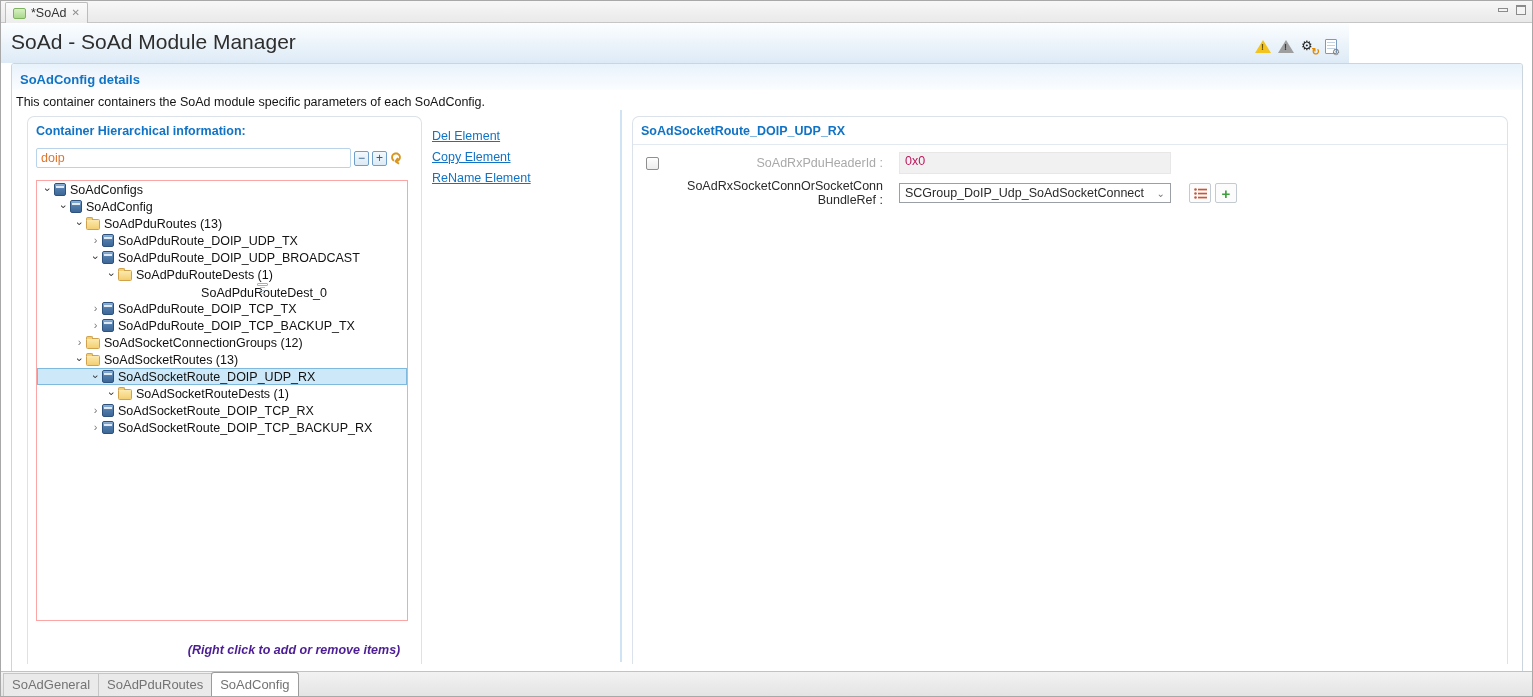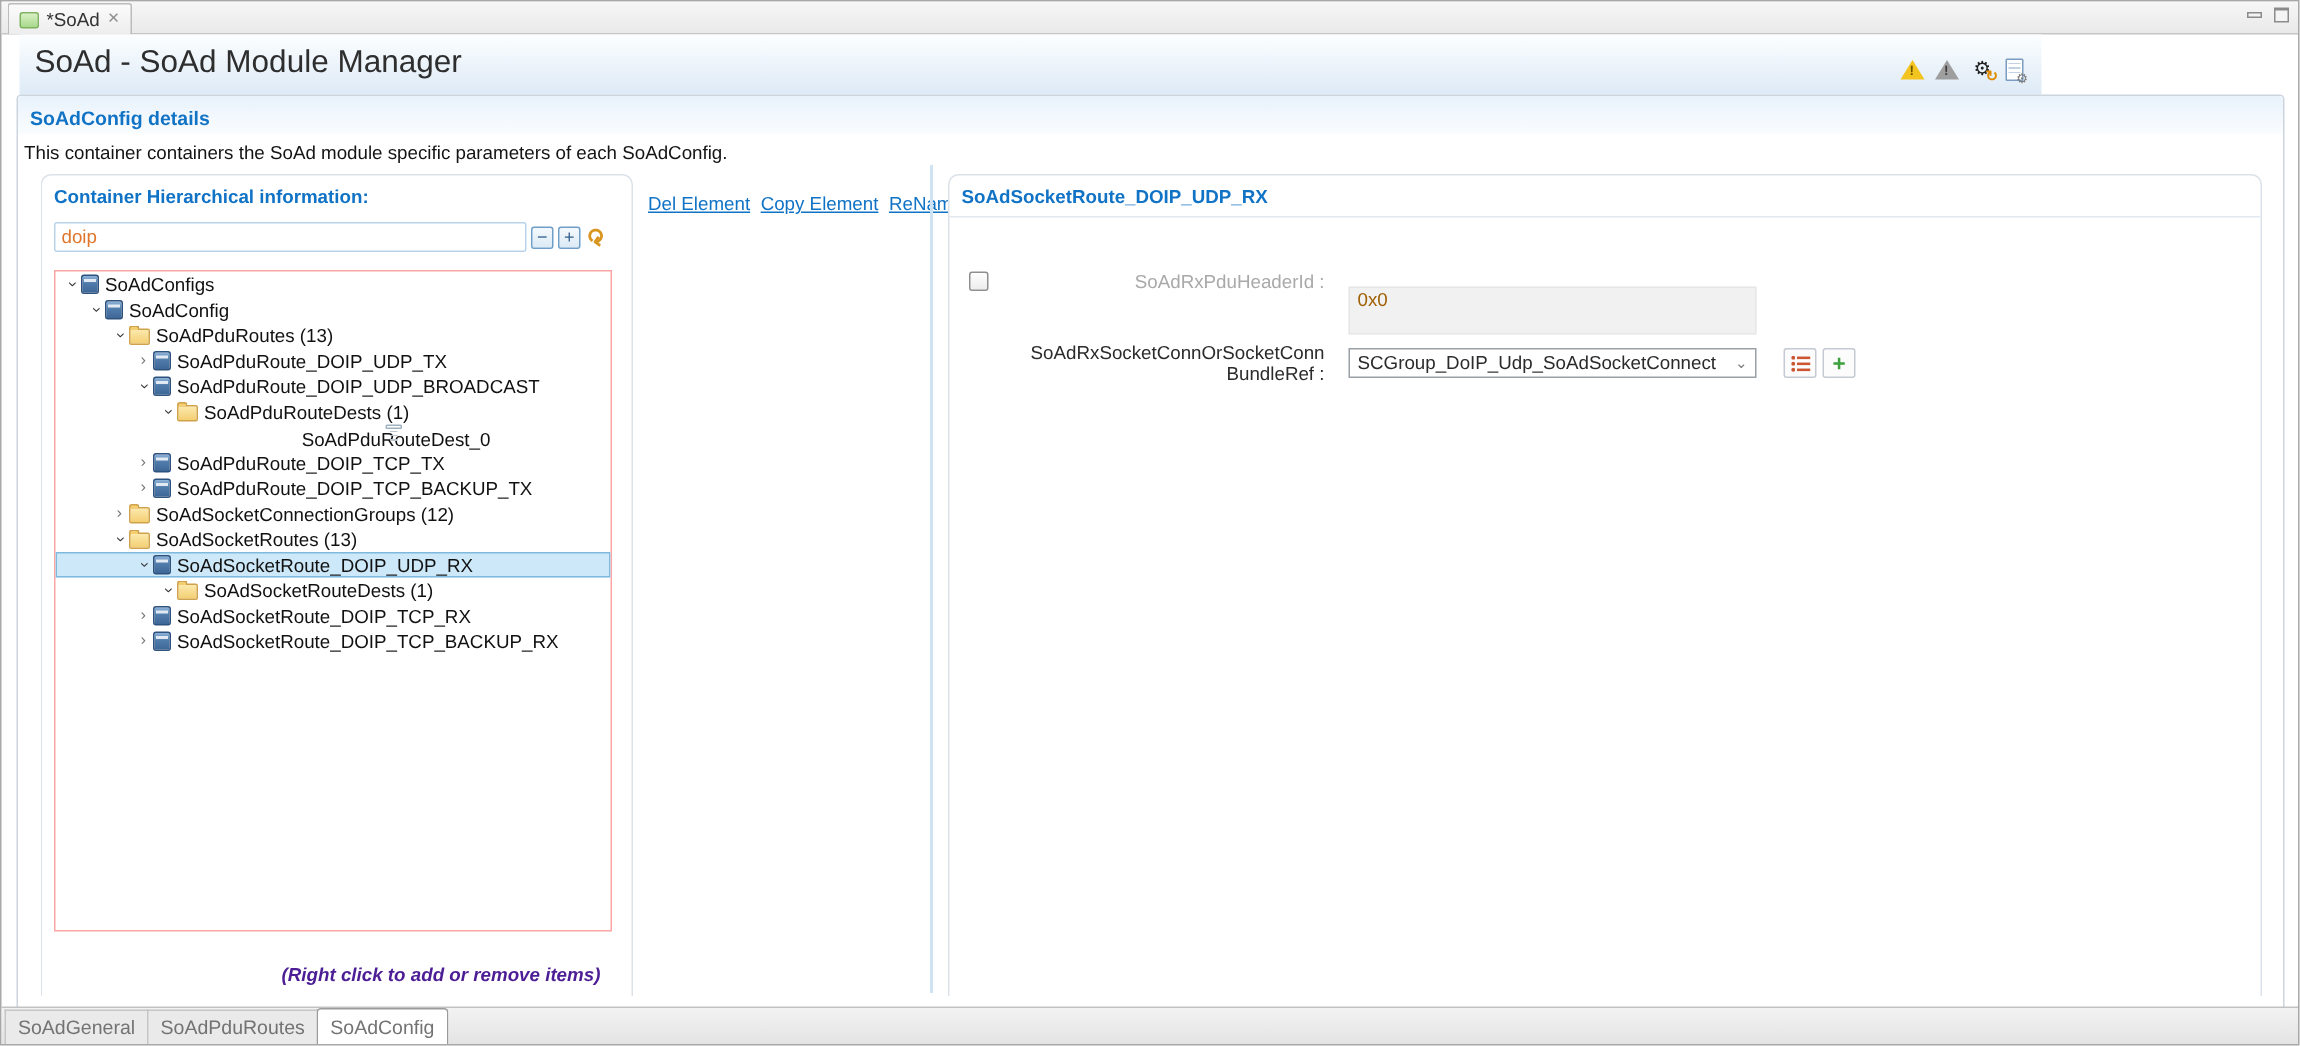--- a/index.html
+++ b/index.html
@@ -17,22 +17,22 @@
     background:linear-gradient(#fbfbfb,#ededed);
     border:1px solid #bcbcbc; border-bottom:none; border-radius:2px 2px 0 0;
     font-size:12.5px; color:#333; }
   .etab-icon { width:13px; height:11px; border:1px solid #7fb25f; border-radius:2px;
     background:linear-gradient(#d8f0c4,#a9d98c); }
   .etab-close { color:#8f8f8f; font-size:10px; line-height:10px; cursor:pointer; }
   .winctrl { position:absolute; right:8px; top:4px; display:flex; gap:8px; align-items:center; }
   .win-min { width:10px; height:4px; border:1px solid #8b8b8b; background:#f4f4f4; }
   .win-max { width:10px; height:10px; border:1px solid #8b8b8b; border-top:2px solid #8b8b8b; background:#f4f4f4; }
   
-  .titlebar { position:absolute; left:12px; top:22px; width:1348px; height:40px;
-    background:linear-gradient(#fcfeff,#ddeaf6);text-align:center; }
+  .titlebar { position:absolute; left:0; top:22px; width:1348px; height:40px;
+    background:linear-gradient(#fcfeff,#ddeaf6); }
   .page-title { position:absolute; left:10px; top:7px; font-size:21px; font-weight:normal; color:#2e2e2e; }
   .title-icons { position:absolute; right:12px; top:15px; display:flex; gap:7px; align-items:center; }
   .tri { width:0; height:0; border-left:8px solid transparent; border-right:8px solid transparent;
     border-bottom:13px solid #f3c41f; position:relative; }
   .tri::after { content:attr(data-mark); position:absolute; left:-2px; top:2px;
     font-size:9px; font-weight:bold; color:#6b5200; }
   .tri.gray { border-bottom-color:#9e9e9e; } .tri.gray::after { color:#3c3c3c; }
   .gear-sync { position:relative; width:17px; height:16px; font-size:13px; color:#222; }
   .gear-sync .arrows { position:absolute; right:-2px; bottom:-3px; font-size:10px; color:#e08a00; font-weight:bold; }
   .doc-gear { position:relative; width:12px; height:15px; background:#fff; border:1px solid #7a9cc0; border-radius:1px; }
@@ -75,35 +75,35 @@
     border:1px solid #cfa24b; border-radius:1.5px; position:relative; margin-top:2px; }
   .icon-folder::before { content:''; position:absolute; top:-3px; left:-1px; width:5px; height:2px;
     background:#f3cf72; border:1px solid #cfa24b; border-bottom:none; border-radius:2px 2px 0 0; }
   .icon-doc { width:11px; height:13px; min-width:11px; background:#fff; border:1px solid #9fb0bf;
     border-radius:1px; position:relative; }
   .icon-doc::before { content:''; position:absolute; left:2px; right:2px; top:3px; height:7px;
     background:repeating-linear-gradient(#b9c4cd 0 1px, transparent 1px 3px); }
   .hint { position:absolute; left:147px; top:579px; width:270px; text-align:center;
     font-size:12.5px; font-weight:bold; font-style:italic; color:#4c1d95; }
   
-  .actions { position:absolute; left:420px; top:65px; display:flex; flex-direction:row; gap:7px; }
+  .actions { position:absolute; left:420px; top:65px; display:flex; flex-direction:column; gap:7px; }
   .action-link { color:#1173c5; font-size:12.5px; text-decoration:underline; cursor:pointer; }
   
   .divider { position:absolute; left:608px; top:46px; width:2px; height:552px; background:#cfe3f2; }
   
   .fields { padding-top:7px; }
   .field-row { display:grid; grid-template-columns:34px 200px 272px auto; column-gap:16px;
     align-items:center; margin-bottom:5px; }
   .checkbox { width:13px; height:13px; margin-left:13px; border:1px solid #8f8f8f; border-radius:2px;
     background:linear-gradient(#fefefe,#ededed); cursor:pointer; }
   .field-label { font-size:12.5px; text-align:right; overflow-wrap:anywhere; line-height:14px; }
   .field-label.disabled { color:#a9a9a9; }
   .field-label.enabled { color:#2b2b2b; }
-  .input-disabled { height:32px; background:#f1f1f1; border:1px solid #e7e7e7;
-    font-size:12.5px; color:#a16207; padding:1px 5px;margin-top:39px; }
+  .input-disabled { height:22px; background:#f1f1f1; border:1px solid #e7e7e7;
+    font-size:12.5px; color:#be185d; padding:1px 5px; }
   .selectbox { height:20px; border:1px solid #9aa0a6; background:#fff; display:flex;
     align-items:center; justify-content:space-between; padding:0 5px; font-size:12.5px; color:#2b2b2b; cursor:pointer; }
   .selectbox .chev { color:#777; font-size:10px; margin-left:4px; }
   .btn-cell { display:flex; gap:4px; margin-left:2px; }
   .icon-btn { width:22px; height:20px; border:1px solid #c3cad1; border-radius:2px; background:#fcfcfc;
     display:flex; align-items:center; justify-content:center; cursor:pointer; }
   .plus-glyph { color:#3da03d; font-size:15px; font-weight:bold; line-height:15px; }
   
   .bottombar { position:absolute; left:0; bottom:0; width:1533px; height:25px;
     background:linear-gradient(#f2f2f2,#e4e4e4); border-top:1px solid #c2c2c2; }

